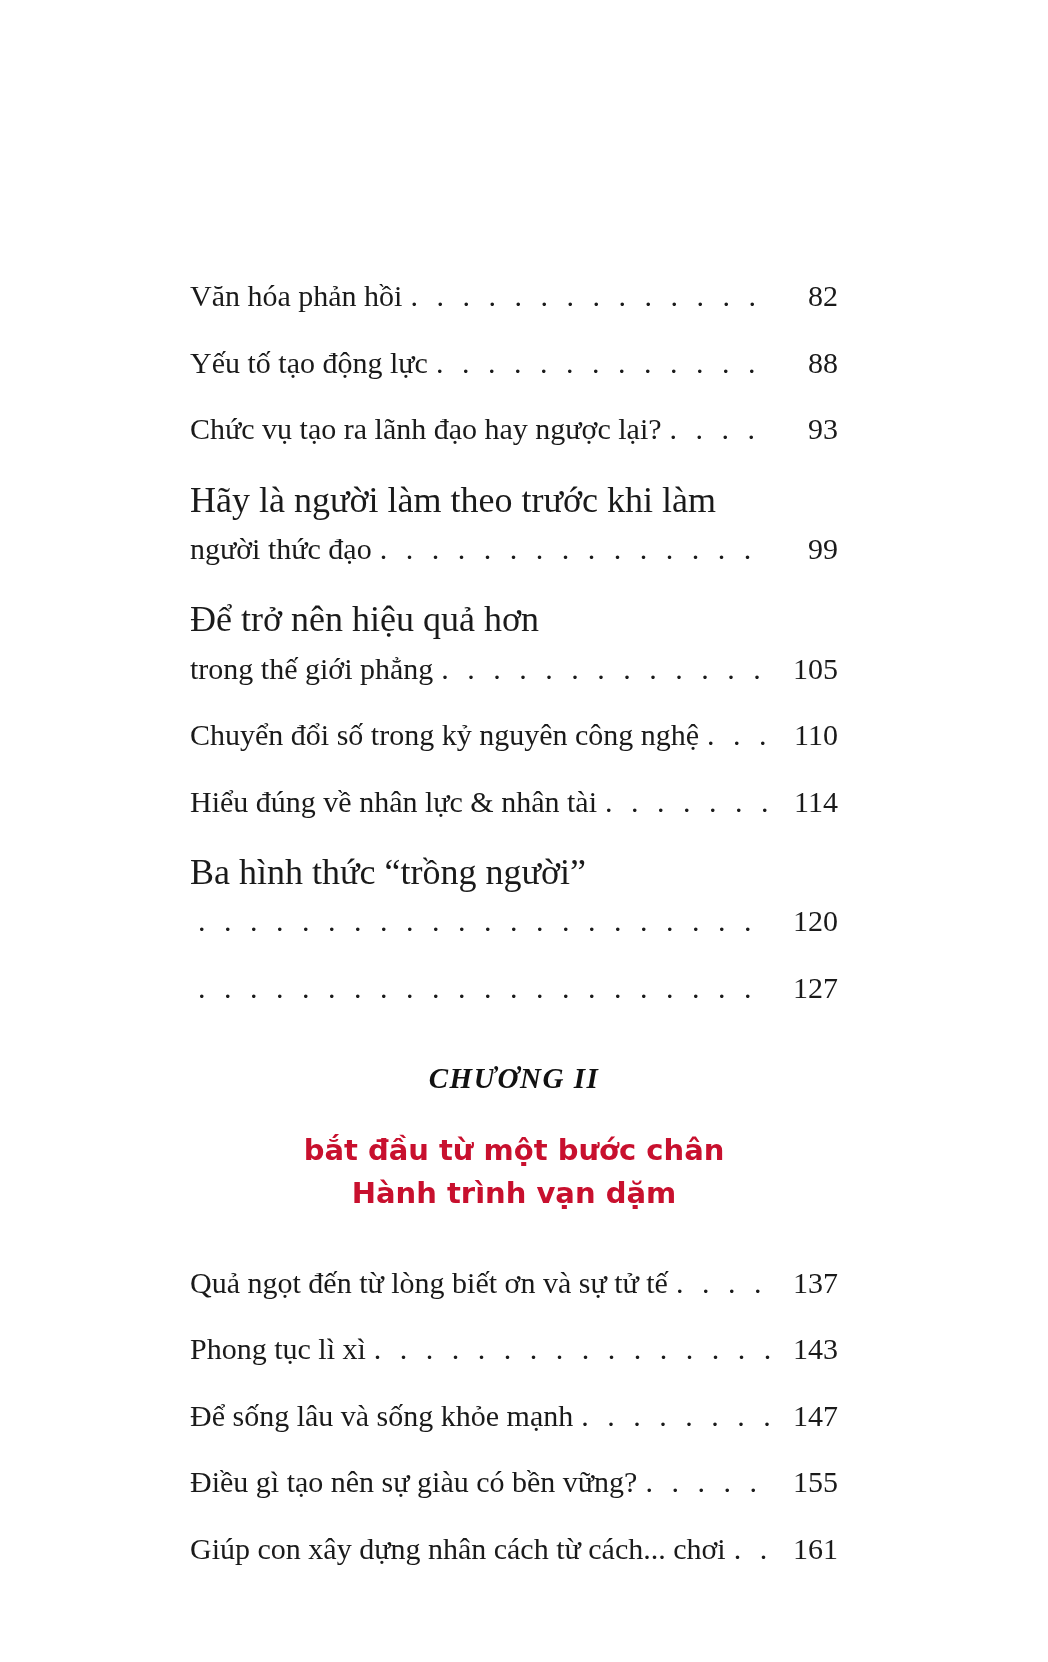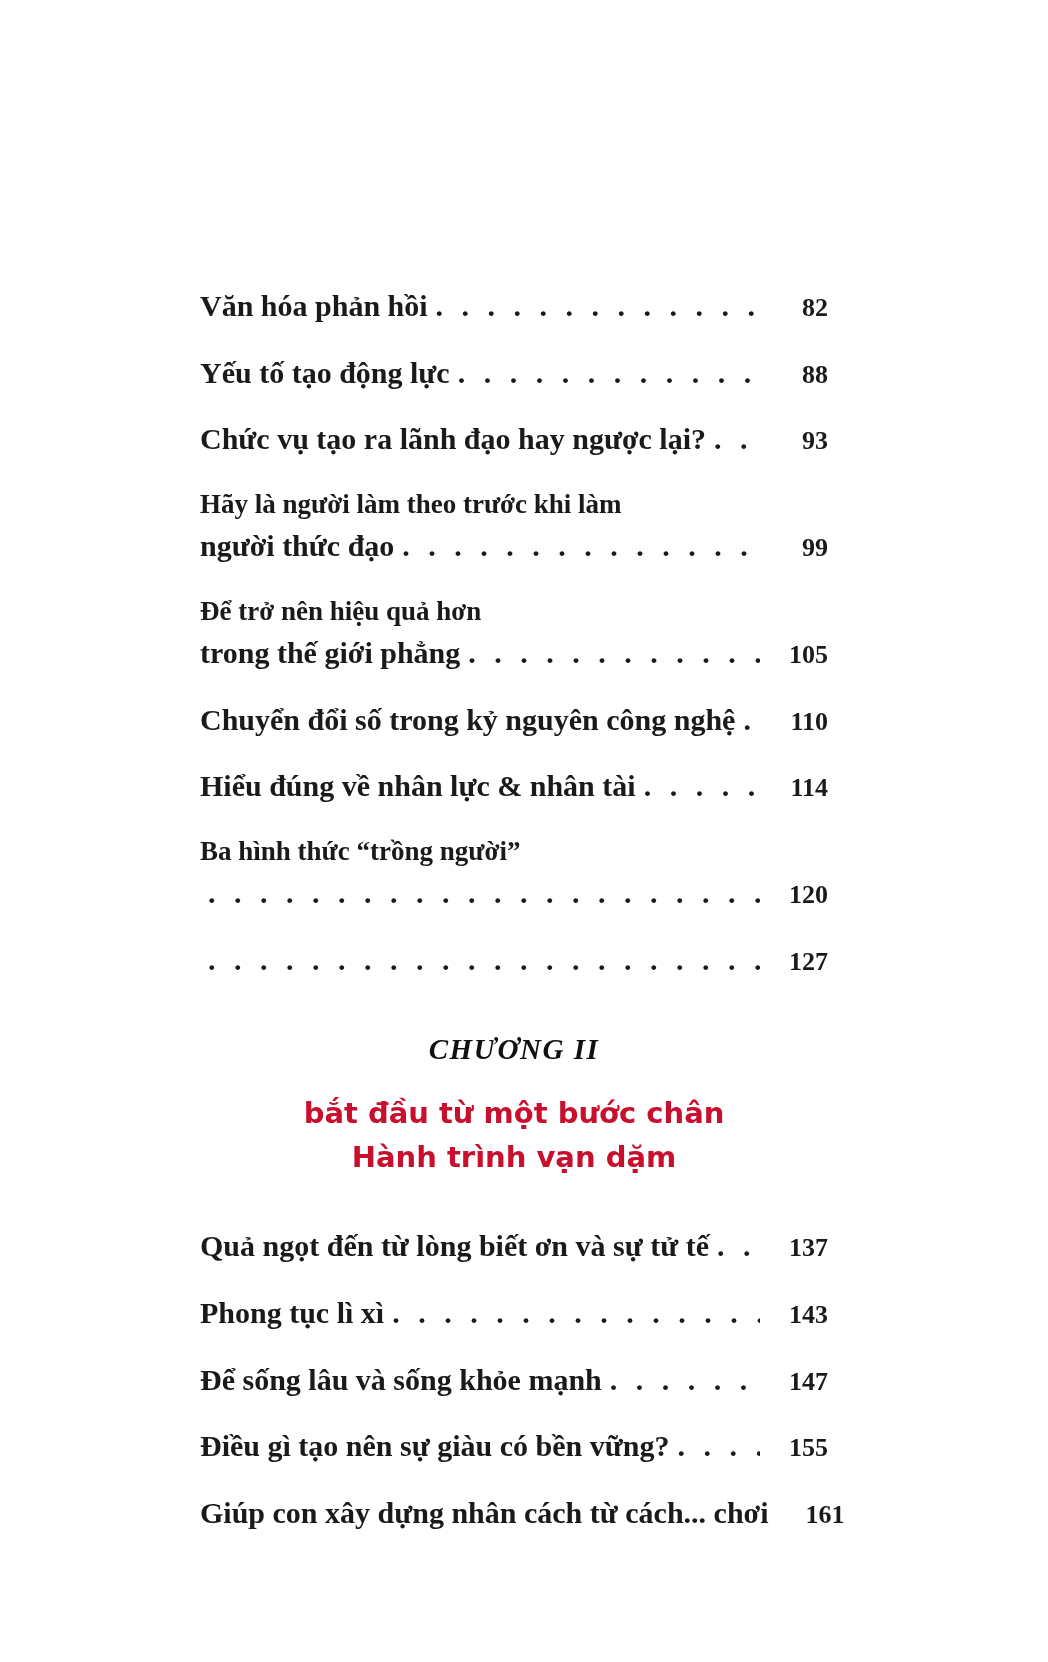--- a/index.html
+++ b/index.html
@@ -15,24 +15,23 @@
     overflow: hidden;
   }
   .page {
     position: relative;
     width: 1048px;
     height: 1662px;
     box-sizing: border-box;
     padding: 270px 205px 0 185px;
   }
   .toc-list {
-    margin: 15px;
+    margin: 5px;
     padding: 0;
     list-style: none;
-    font-weight: bold;
   }
   .toc-entry {
     display: block;
     margin-bottom: 24px;
   }
   .toc-line {
     display: flex;
     align-items: baseline;
     width: 100%;
     font-size: 30px;
@@ -48,42 +47,42 @@
     white-space: nowrap;
     letter-spacing: 5.5px;
     color: #1a1a1a;
     margin: 0 6px 0 8px;
     font-size: 30px;
   }
   .page-num {
     flex: 0 0 auto;
     text-align: right;
     min-width: 62px;
-    font-size: 26px;
+    font-size: 30px;
   }
   
   .toc-line-first {
     display: block;
-    font-size: 27px;
+    font-size: 36px;
     line-height: 1.42;
     margin-bottom: 2px;
   }
   .chapter-block {
     text-align: center;
     margin-top: 52px;
     margin-bottom: 46px;
   }
   .chapter-label {
     font-family: "Liberation Serif", serif;
     font-style: italic;
     font-weight: bold;
     font-size: 29px;
     letter-spacing: 1.5px;
     color: #111111;
-    margin-bottom: 26px;
+    margin-bottom: 34px;
   }
   .chapter-title {
     font-family: "DejaVu Sans", sans-serif;
     font-weight: bold;
     color: #c8102e;
     font-size: 29px;
     line-height: 1.5;
   }
   .chapter-title-line {
     display: block;

